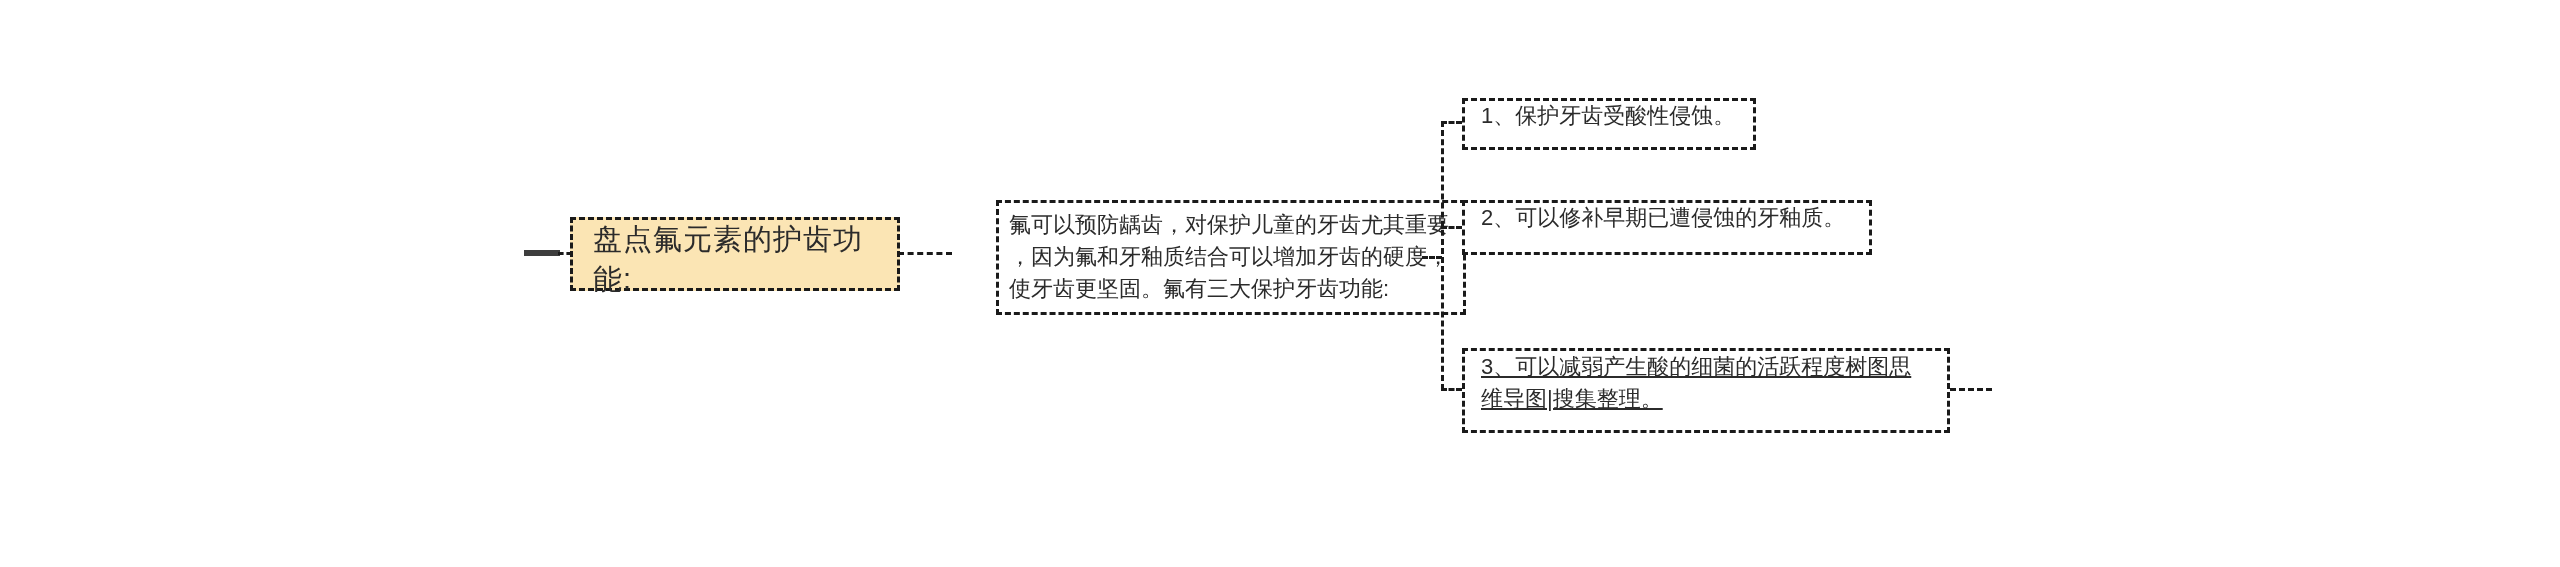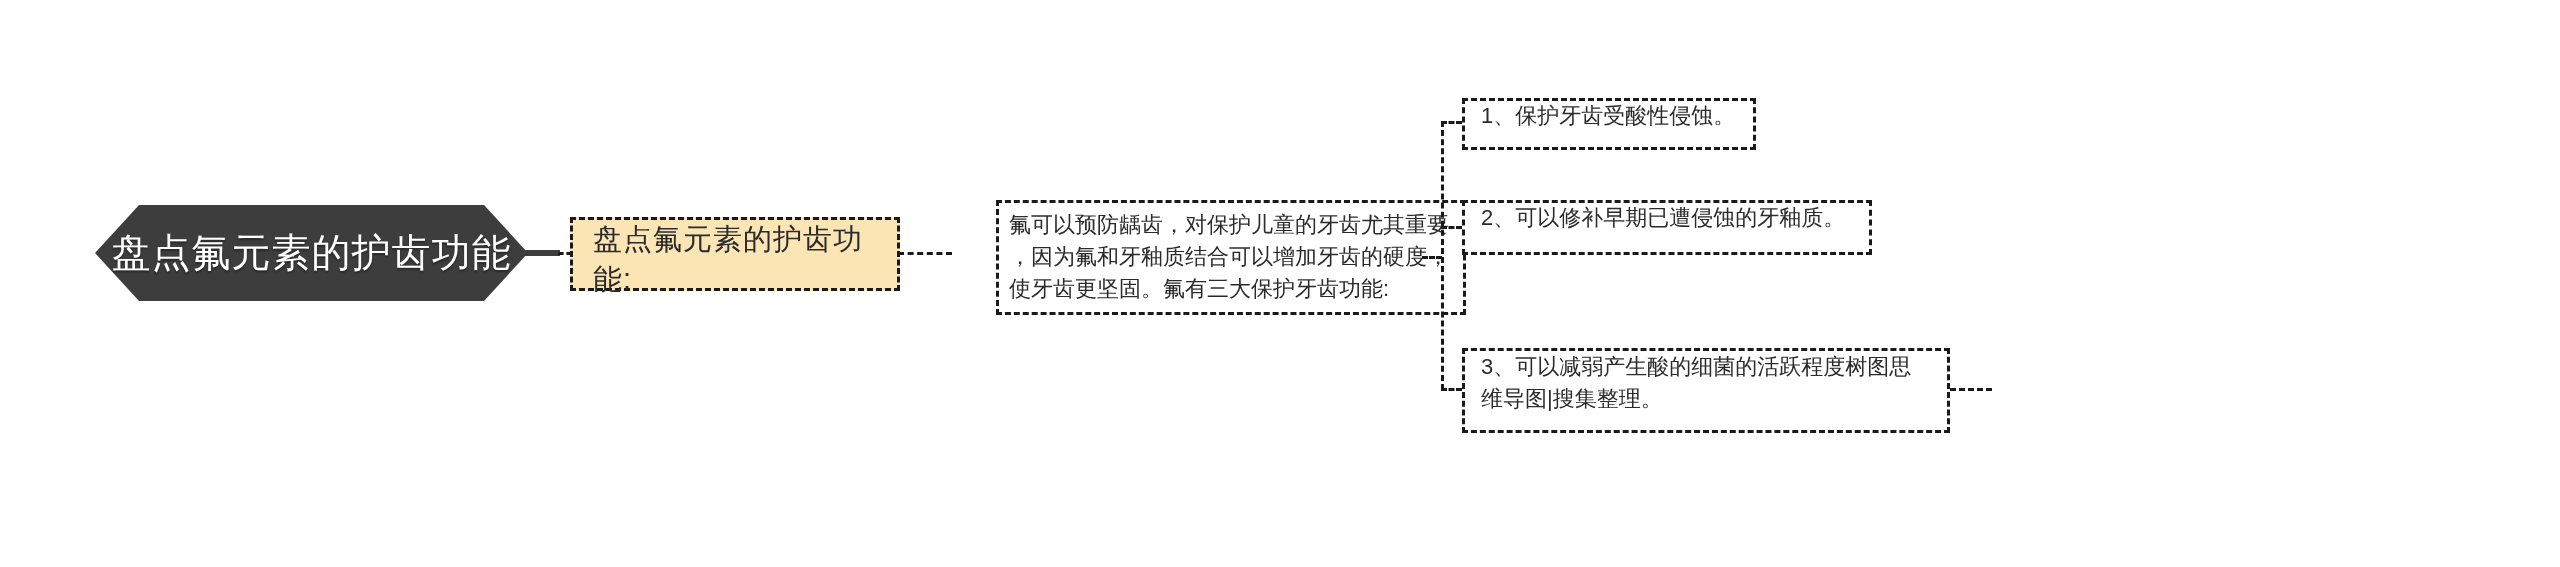--- a/index.html
+++ b/index.html
@@ -52,41 +52,38 @@
 
   .desc-node {
     left: 996px; top: 200px; width: 470px; height: 115px;
     padding: 6px 10px;
     font-size: 22px; line-height: 32px;
   }
 
   .point-node { padding-left: 16px; font-size: 22px; }
   .point-1 { left: 1462px; top: 98px;  width: 294px; height: 52px; }
   .point-2 { left: 1462px; top: 200px; width: 410px; height: 55px; }
-  .point-3 { left: 1462px; top: 348px; width: 488px; height: 85px; line-height: 32px; }
+  .point-3 { left: 1462px; top: 348px; width: 488px; height: 85px; line-height: 32px; text-decoration: underline; }
 
   .note-node {
     left: 1992px; top: 304px; width: 478px; height: 172px;
     padding: 4px 12px;
     font-size: 22px; line-height: 33px;
   }
 
   
   .hline { position: absolute; height: 0; border-top: 3px dashed var(--border); }
   .vline { position: absolute; width: 0; border-left: 3px dashed var(--border); }
   .solid-line { position: absolute; background: var(--root-bg); }
 </style>
 </head>
 <body>
 
 <div class="canvas">
 
-  <div class="root-node">
-    <span class="txt">盘点氟元素的护齿功能</span>
-  </div>
 
   <div class="solid-line" style="left:524px; top:250px; width:36px; height:6px;"></div>
   <div class="hline" style="left:558px; top:252px; width:14px;"></div>
 
   <div class="node topic-node">
     <span class="txt">盘点氟元素的护齿功能:</span>
   </div>
 
   <div class="hline" style="left:898px; top:252px; width:54px;"></div>
 

